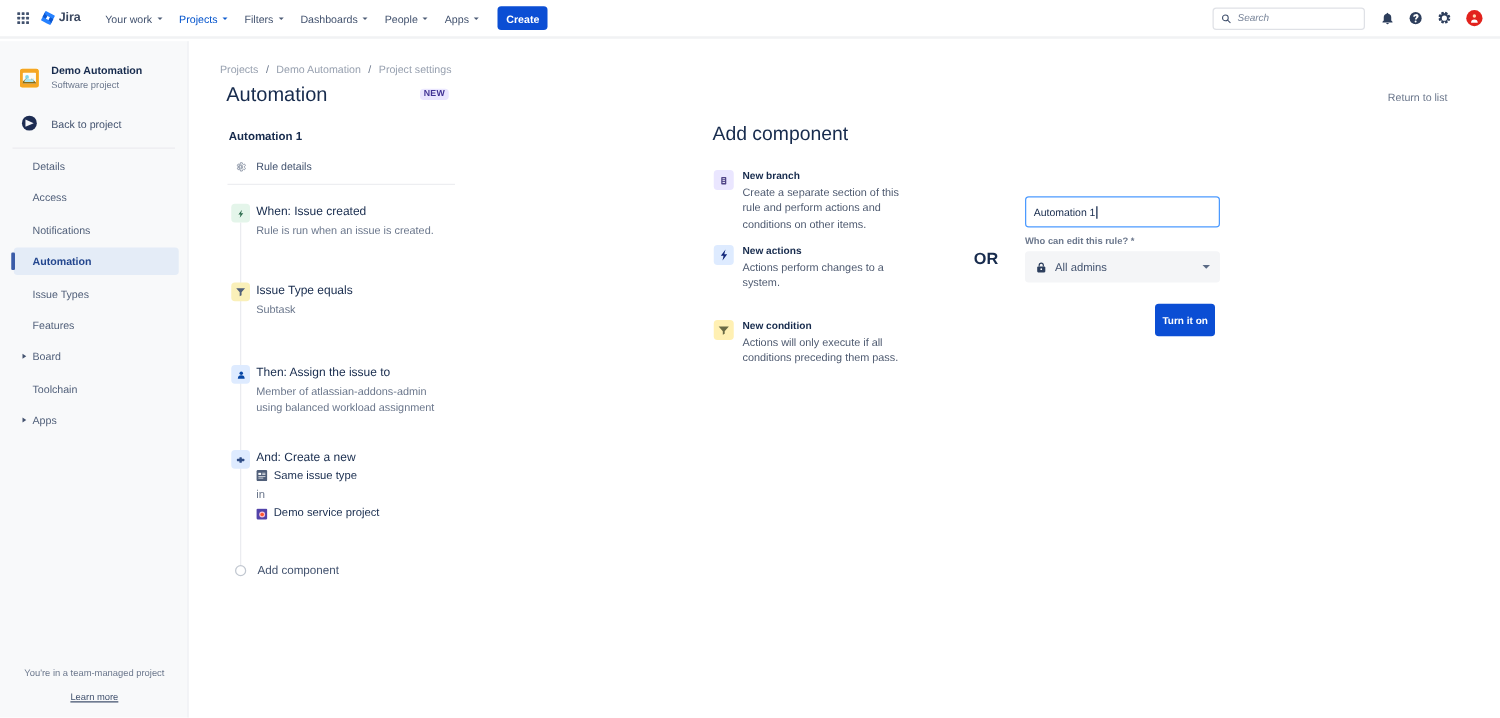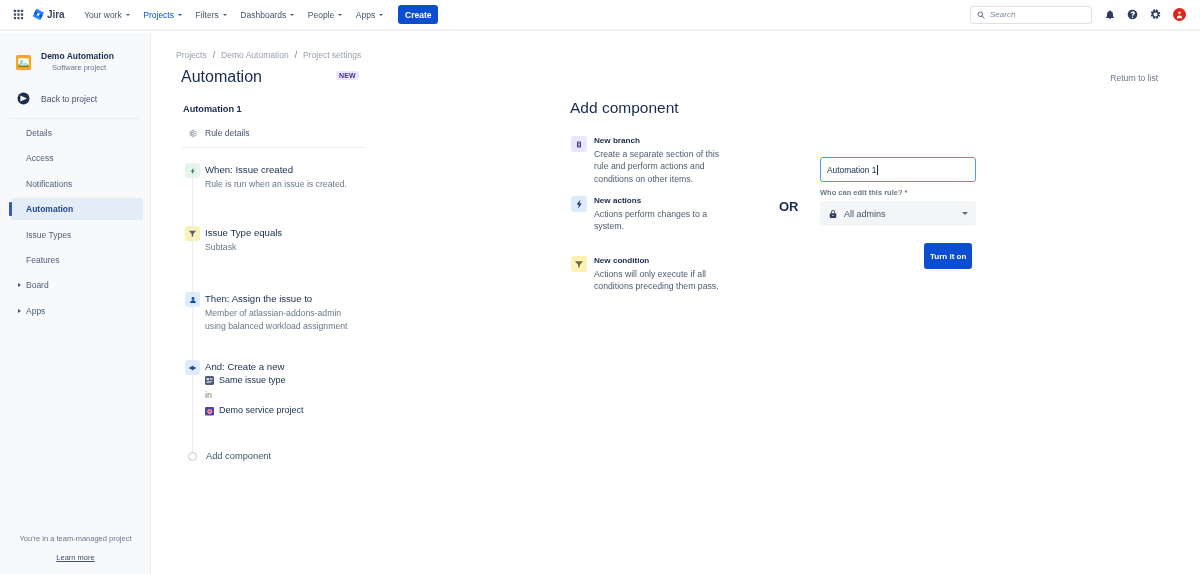--- a/index.html
+++ b/index.html
@@ -42,21 +42,21 @@
   .tn-avatar { width:13px; height:13px; border-radius:50%; background:#e2221c; display:flex;align-items:center;justify-content:center;}
 
   
   #sidebar {
     position:absolute; left:0; top:33px; width:151px; height:541px;
     background:#f8f9fa; border-right:1px solid #eceef1;
   }
   .sb-proj { display:flex; align-items:center; gap:10px; padding:18px 0 0 16px; }
   .sb-proj-av { width:15px; height:15px; border-radius:2px; background:#ffab00; flex:none; display:flex;align-items:center;justify-content:center; overflow:hidden;}
   .sb-proj-name { font-size:8.5px; font-weight:700; color:#172b4d; line-height:11.5px; }
-  .sb-proj-type { font-size:7.5px; color:#6b778c; line-height:10.5px;margin-left:11px; }
+  .sb-proj-type { font-size:7.5px; color:#6b778c; line-height:10.5px; }
   .sb-back { display:flex; align-items:center; gap:11px; padding-left:17px; margin-top:19px; height:13px;}
   .sb-back-label { font-size:8.5px; color:#42526e; }
   .sb-sep { height:1px; background:#ebecf0; margin:13px 10px 0 10px; }
   .sb-items { position:absolute; left:0; top:89px; width:151px; }
   .sb-item {
     position:relative; height:22px; display:flex; align-items:center;
     margin:0 8px 3.4px 11px; padding-left:15px; border-radius:3px;
     font-size:8.5px; color:#505f79;
   }
   .sb-item.selected { background:#e4ecf7; color:#24478f; font-weight:600; }
@@ -254,20 +254,23 @@
       </div>
     <div class="sb-item">
         <span>Issue Types</span>
       </div>
     <div class="sb-item">
         <span>Features</span>
       </div>
     <div class="sb-item">
         <i class="sb-chev"></i>
         <span>Board</span>
+      </div>
+    <div class="sb-item">
+        <span>Toolchain</span>
       </div>
     <div class="sb-item">
         <i class="sb-chev"></i>
         <span>Apps</span>
       </div>
   </div>
   <div class="sb-foot">
     <div class="sb-foot-note">You're in a team-managed project</div>
     <span class="sb-foot-link">Learn more</span>
   </div>

